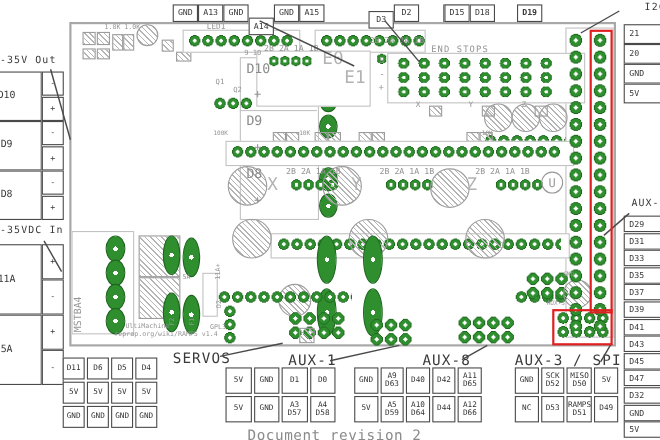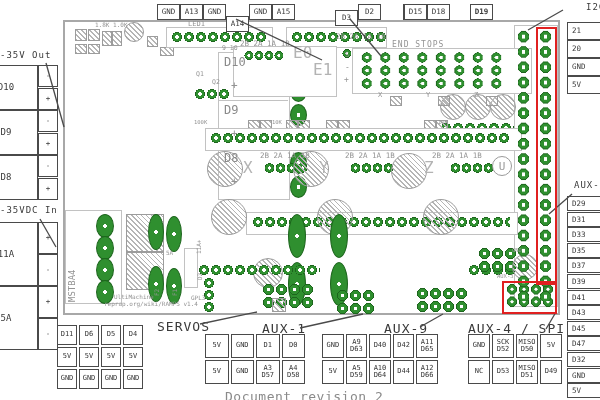--- a/index.html
+++ b/index.html
@@ -252,22 +252,22 @@
   <div class="pbox lal" style="left:567px;top:290px;width:55px;height:13px;">D41</div>
   <div class="pbox lal" style="left:567px;top:305px;width:55px;height:13px;">D43</div>
   <div class="pbox lal" style="left:567px;top:321px;width:55px;height:13px;">D45</div>
   <div class="pbox lal" style="left:567px;top:336px;width:55px;height:13px;">D47</div>
   <div class="pbox lal" style="left:567px;top:352px;width:55px;height:13px;">D32</div>
   <div class="pbox lal" style="left:567px;top:368px;width:55px;height:13px;">GND</div>
   <div class="pbox lal" style="left:567px;top:383px;width:55px;height:13px;">5V</div>
 
   <div class="lbl" style="left:157px;top:319px;">SERVOS</div>
   <div class="lbl" style="left:262px;top:321px;">AUX-1</div>
-  <div class="lbl" style="left:384px;top:321px;">AUX-9</div>
-  <div class="lbl" style="left:468px;top:321px;">AUX-4 / SPI</div>
+  <div class="lbl" style="left:384px;top:321px;">AUX-8</div>
+  <div class="lbl" style="left:468px;top:321px;">AUX-3 / SPI</div>
 
   <div class="grid" style="left:57px;top:325px;width:86px;height:64px;grid-template-columns:repeat(4,1fr);grid-template-rows:repeat(3,1fr);">
     <div>D11</div>
     <div>D6</div>
     <div>D5</div>
     <div>D4</div>
     <div>5V</div>
     <div>5V</div>
     <div>5V</div>
     <div>5V</div>
@@ -301,18 +301,18 @@
     <div>A12 D66</div>
   </div>
 
   <div class="grid" style="left:468px;top:334px;width:94px;height:50px;grid-template-columns:repeat(4,1fr);grid-template-rows:repeat(2,1fr);">
     <div>GND</div>
     <div>SCK D52</div>
     <div>MISO D50</div>
     <div>5V</div>
     <div>NC</div>
     <div>D53</div>
-    <div>MISO D51</div>
+    <div>RAMPS D51</div>
     <div>D49</div>
   </div>
 
   <div class="rev" style="left:225px;top:389px;">Document revision 2</div>
 </div>
 
 </body></html>

